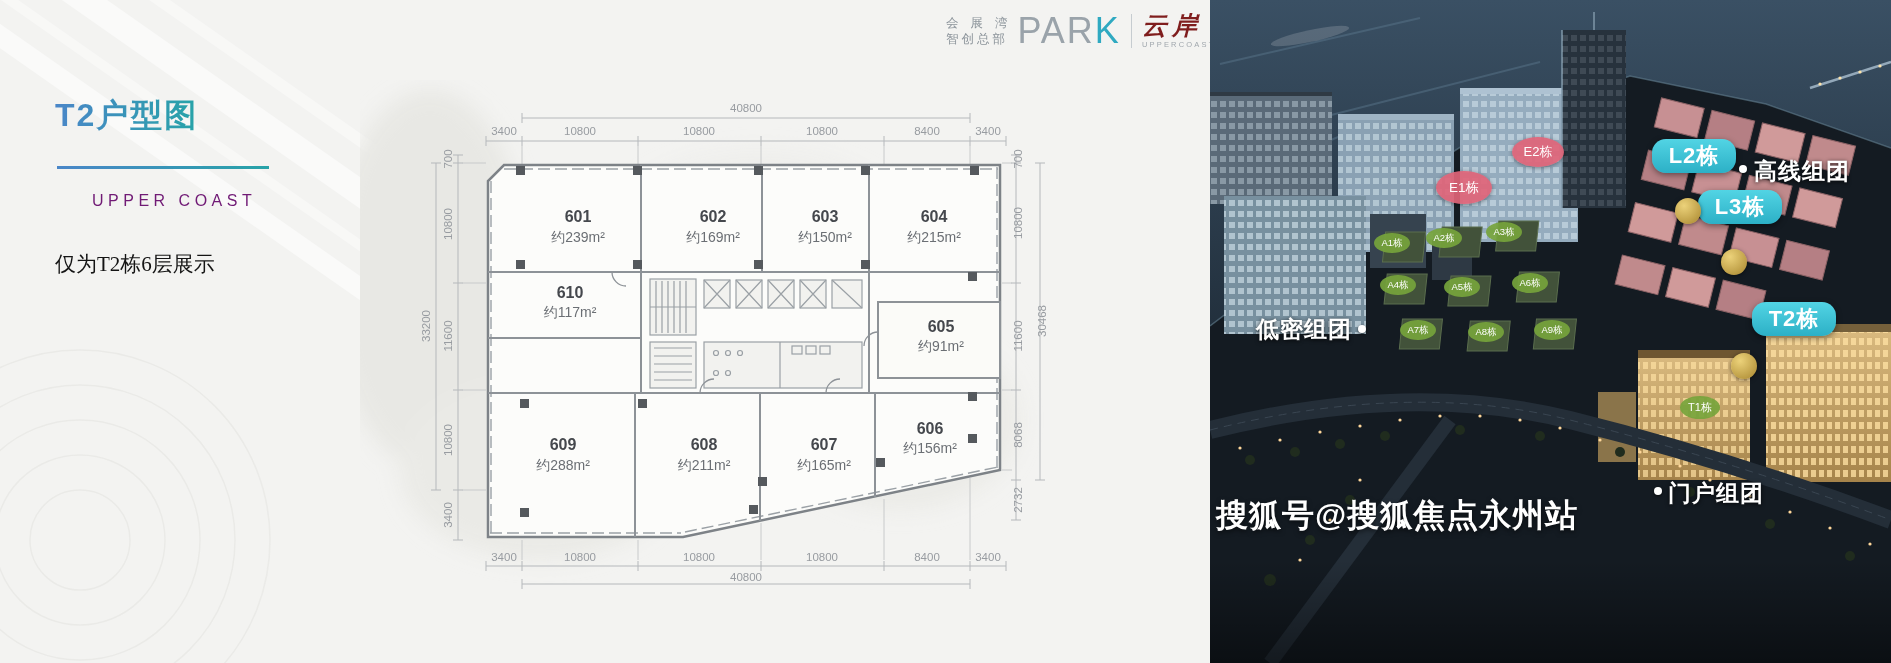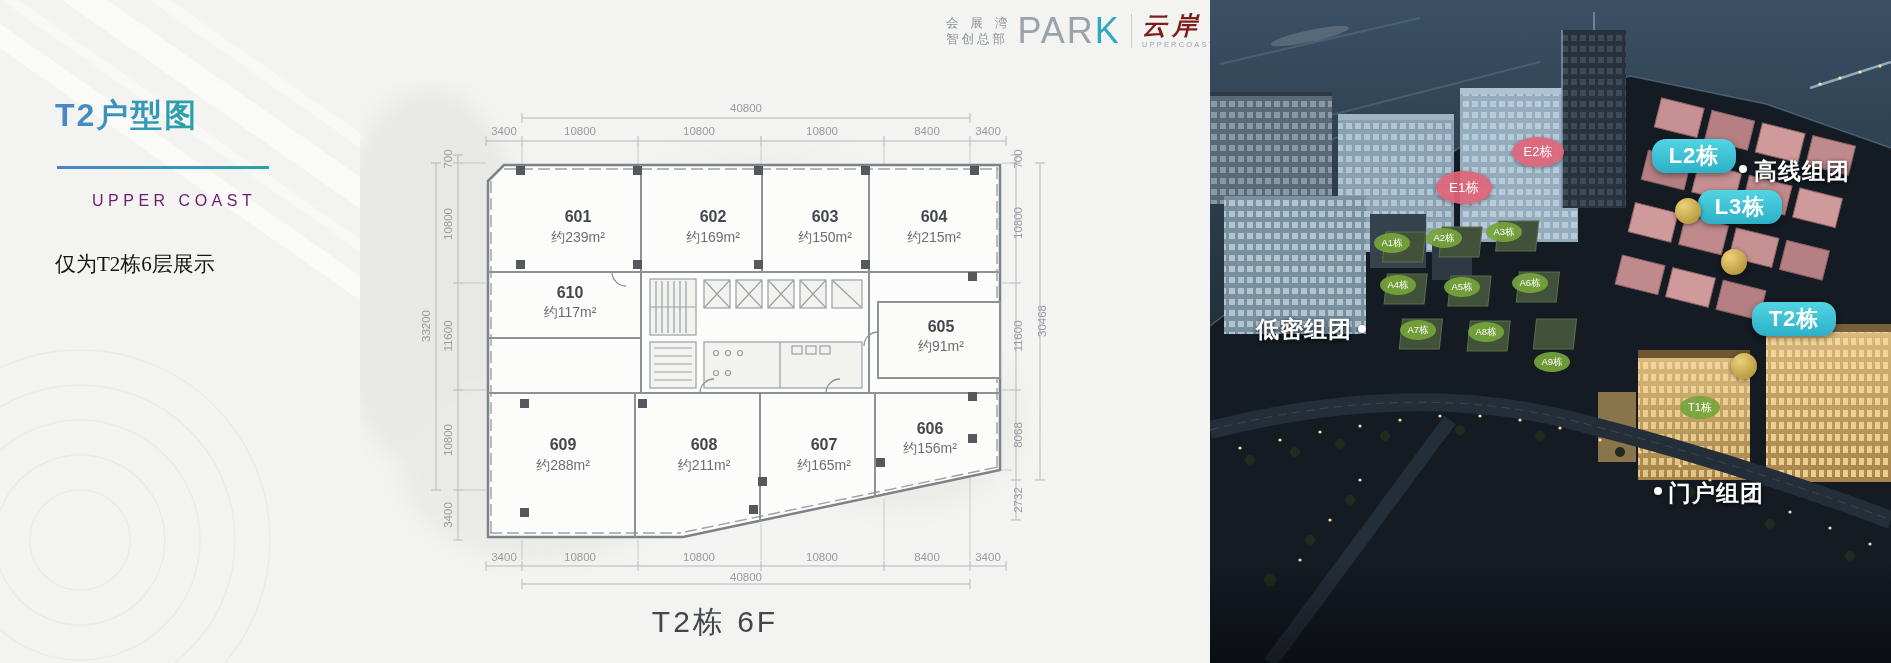--- a/index.html
+++ b/index.html
@@ -257,21 +257,20 @@
       <text class="rarea" x="563" y="470">约288m²</text>
       <text class="rnum" x="704" y="450">608</text>
       <text class="rarea" x="704" y="470">约211m²</text>
       <text class="rnum" x="824" y="450">607</text>
       <text class="rarea" x="824" y="470">约165m²</text>
       <text class="rnum" x="930" y="434">606</text>
       <text class="rarea" x="930" y="453">约156m²</text>
     </g>
   </svg>
 
-  <div id="plan-caption" class="abs">T2栋 6F</div>
 
   <div id="photo" class="abs">
     <svg width="681" height="663" viewBox="0 0 681 663">
       <defs>
         <linearGradient id="wtr" x1="0" y1="0" x2="0" y2="1">
           <stop offset="0" stop-color="#3a5064"></stop>
             <stop offset="1" stop-color="#22303d"></stop>
         </linearGradient>
         <linearGradient id="gld" x1="0" y1="0" x2="0" y2="1">
           <stop offset="0" stop-color="#d9b97e"></stop>
@@ -439,17 +438,18 @@
     <div class="badge-green" style="left:470px;top:396px;width:40px;height:23px;font-size:11px;">T1栋</div>
 
     <div class="badge-green" style="left:164px;top:233px;">A1栋</div>
     <div class="badge-green" style="left:216px;top:228px;">A2栋</div>
     <div class="badge-green" style="left:276px;top:222px;">A3栋</div>
     <div class="badge-green" style="left:170px;top:275px;">A4栋</div>
     <div class="badge-green" style="left:234px;top:277px;">A5栋</div>
     <div class="badge-green" style="left:302px;top:273px;">A6栋</div>
     <div class="badge-green" style="left:190px;top:320px;">A7栋</div>
     <div class="badge-green" style="left:258px;top:322px;">A8栋</div>
-    <div class="badge-green" style="left:324px;top:320px;margin-top:32px;">A9栋</div>
-
+    <div class="badge-green" style="left:324px;top:320px;">A9栋</div>
+
+    <div id="watermark">搜狐号@搜狐焦点永州站</div>
   </div>
 
 </div>
 
 </body></html>

